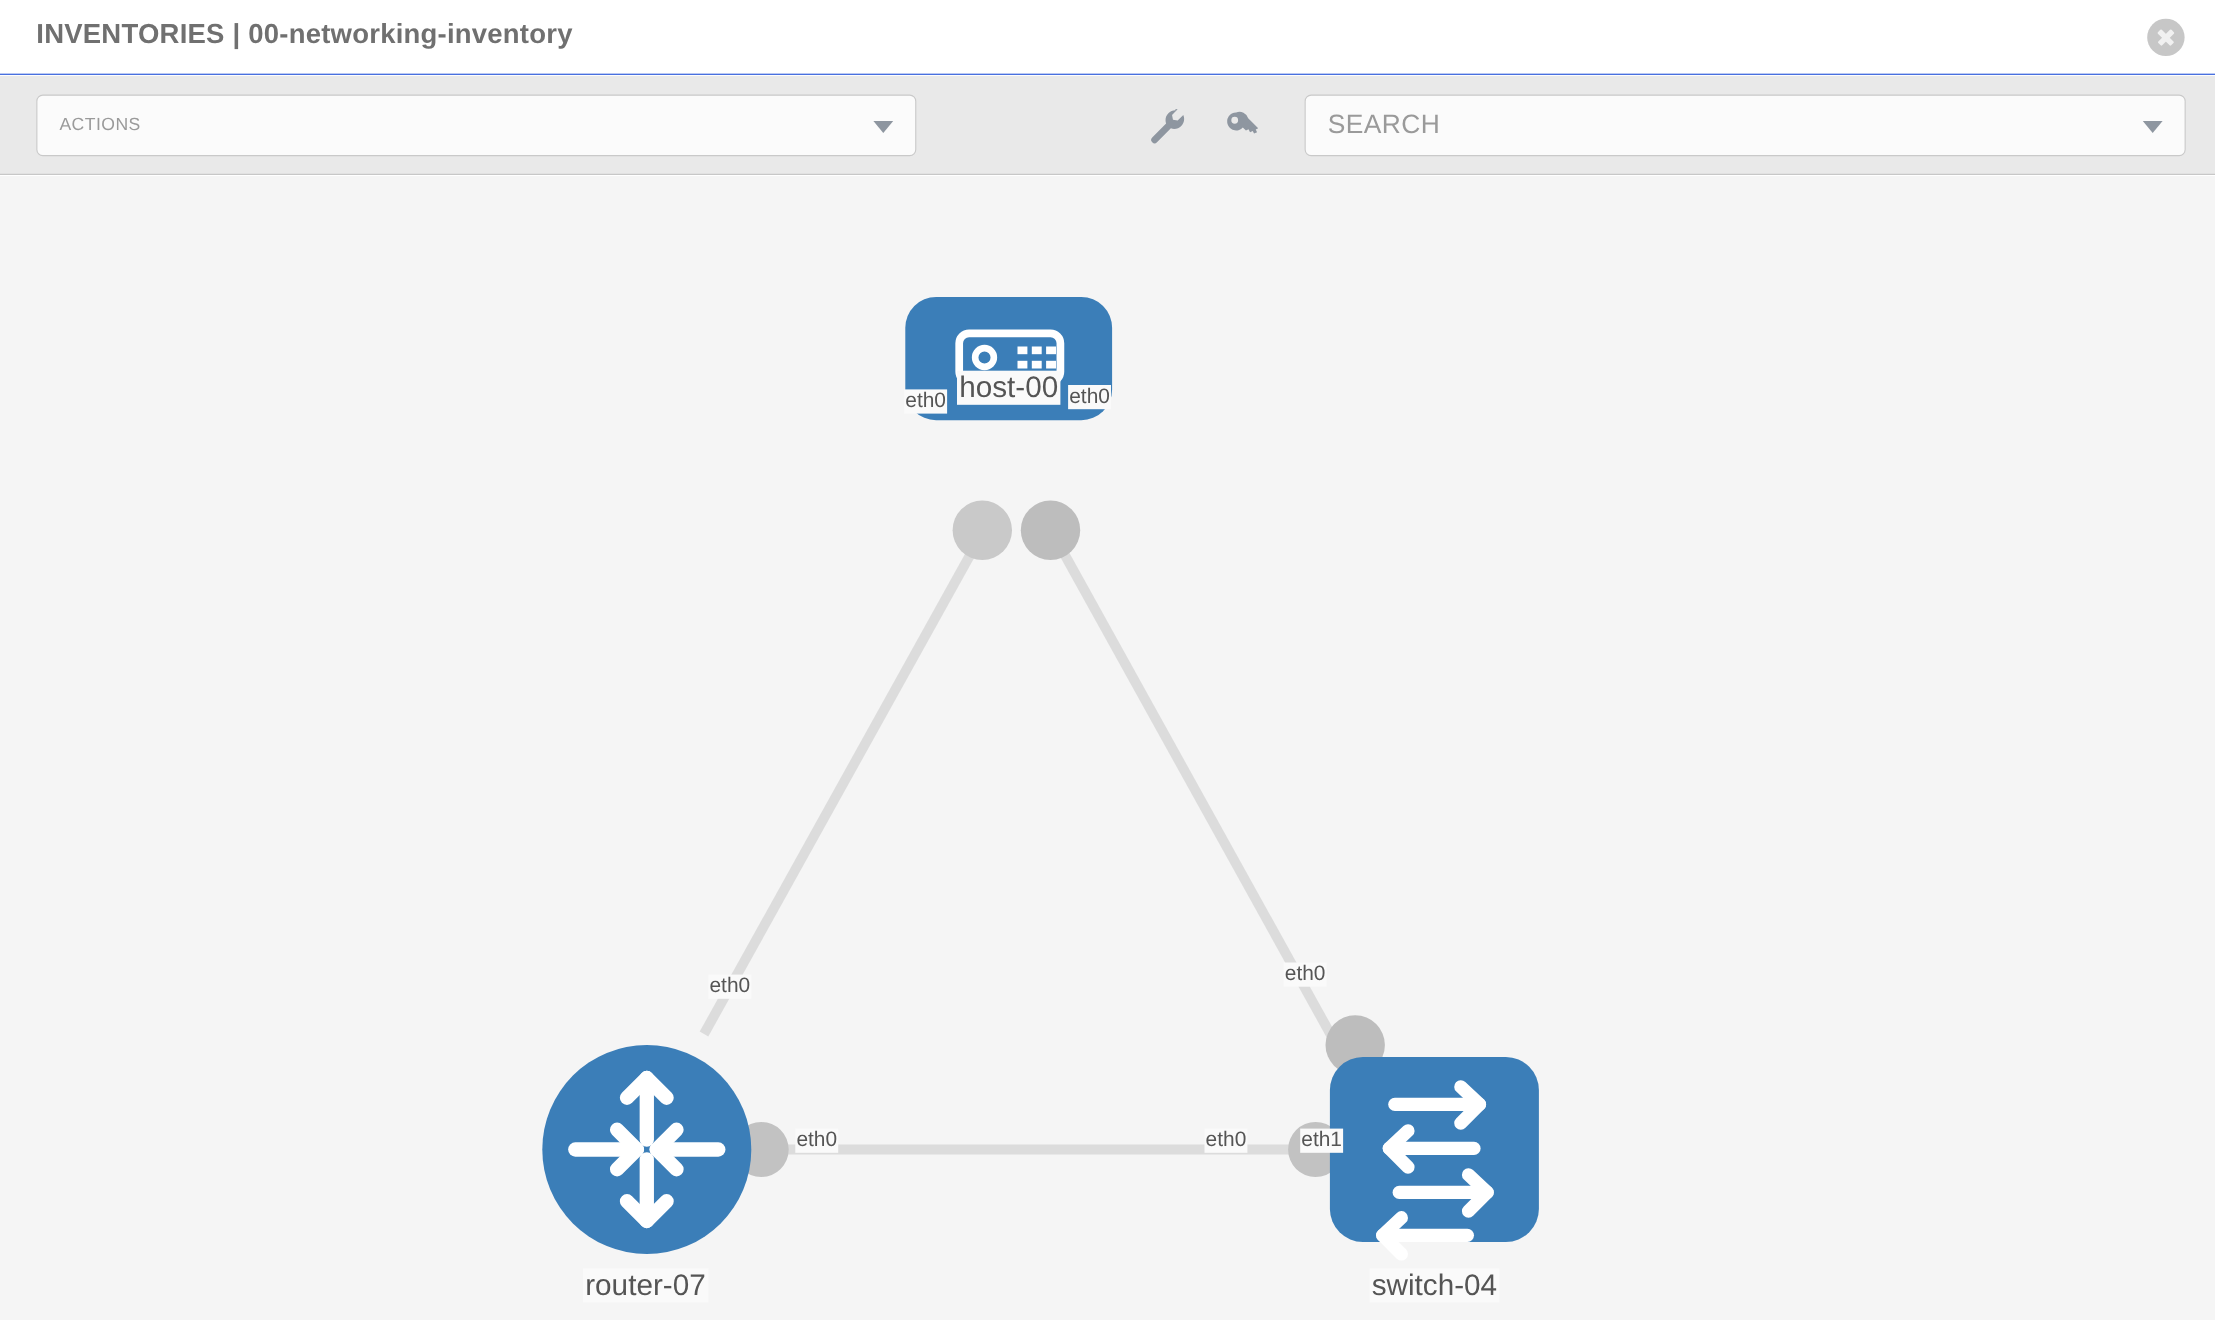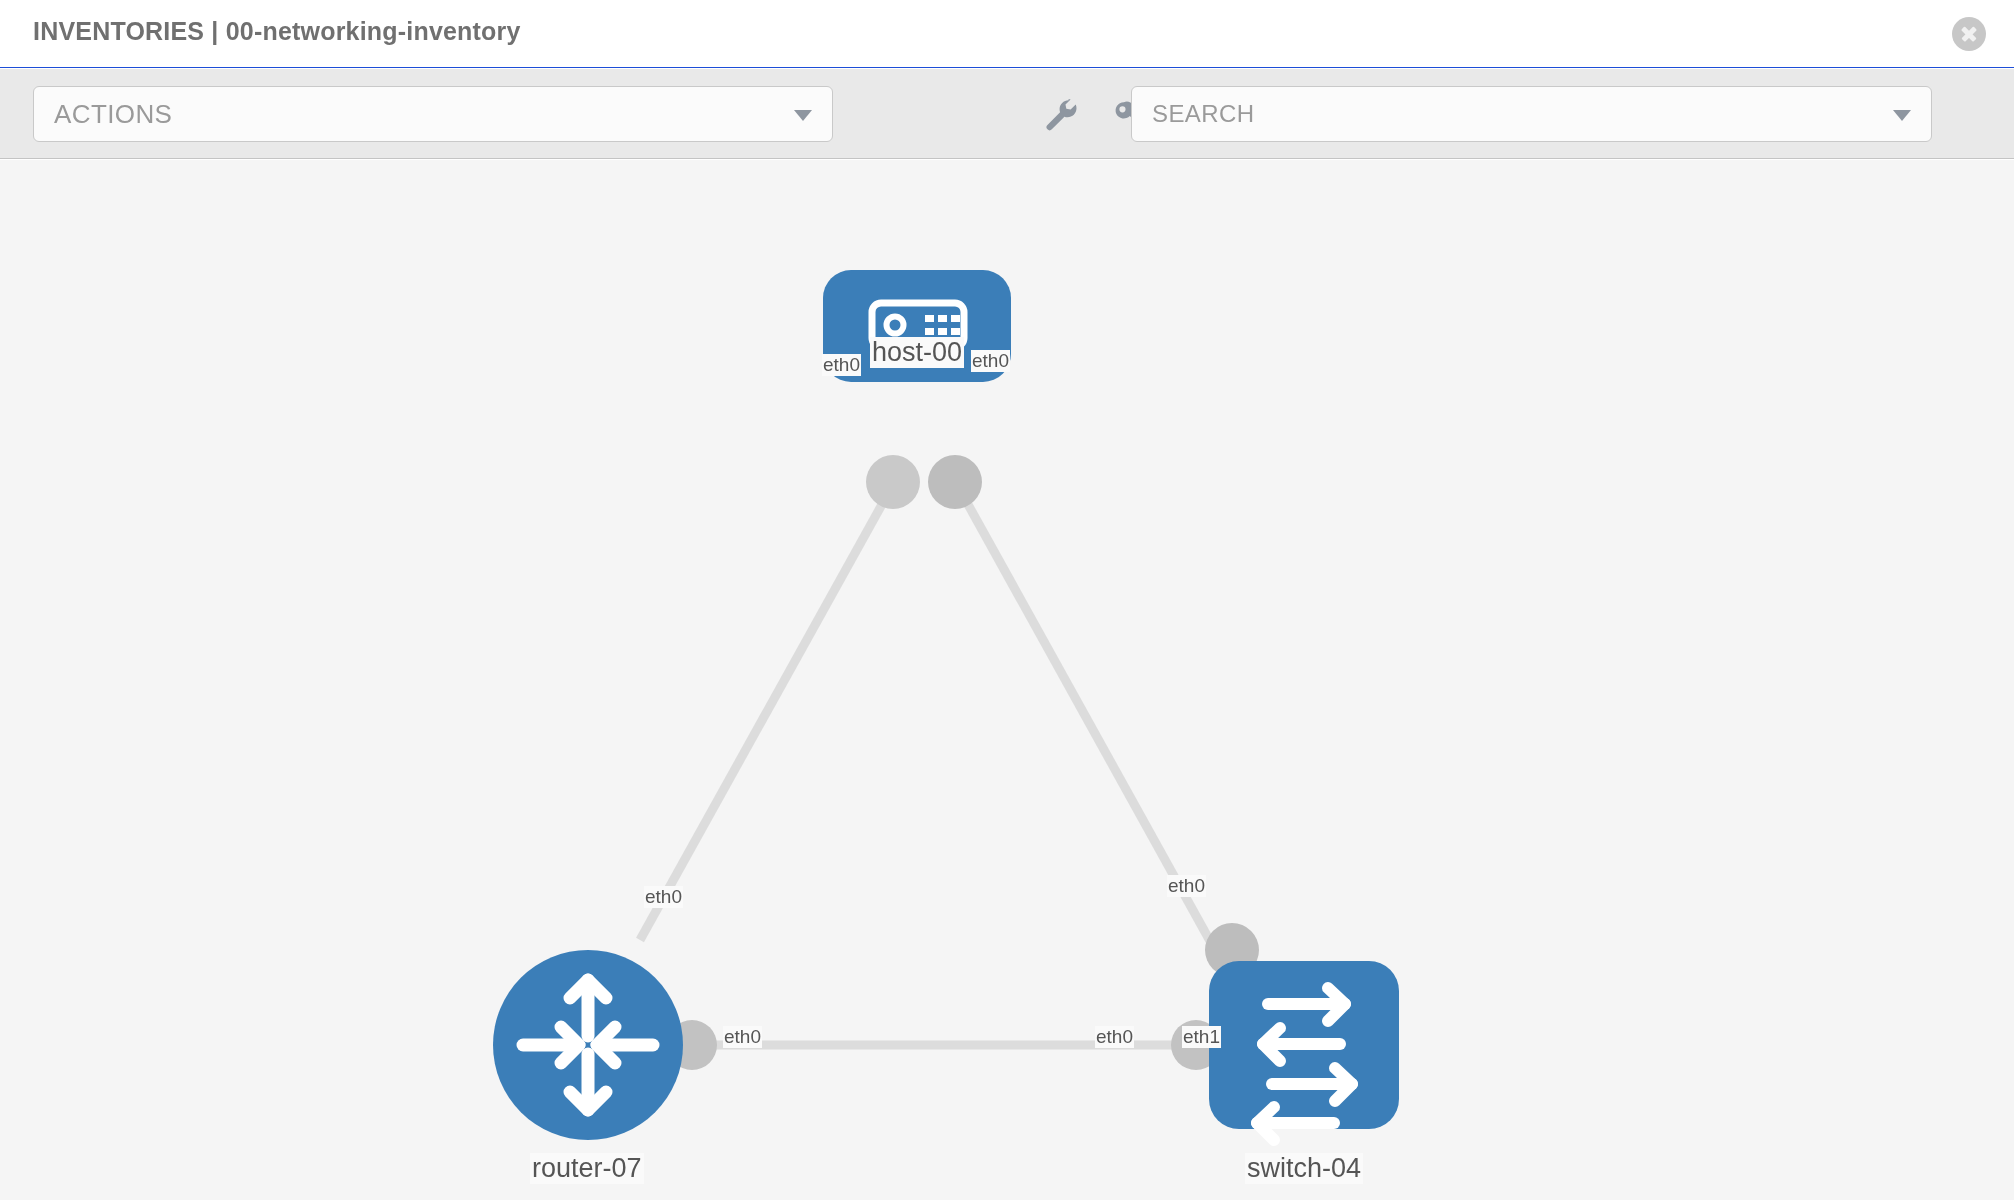--- a/index.html
+++ b/index.html
@@ -73,21 +73,21 @@
     width: 800px; height: 56px;
     background: #fbfbfb;
     border: 1px solid #c9c9c9;
     border-radius: 6px;
     cursor: pointer;
   }
   .actions-label {
     position: absolute;
     left: 20px; top: 50%;
     transform: translateY(-50%);
-    font-size: 26px;
+    font-size: 16px;
     color: #9a9a9a;
     letter-spacing: 0.4px;
   }
   .caret {
     position: absolute;
     right: 20px; top: 50%;
     margin-top: -4px;
     width: 0; height: 0;
     border-left: 9px solid transparent;
     border-right: 9px solid transparent;
@@ -99,21 +99,21 @@
     top: 27px;
     width: 38px; height: 38px;
     cursor: pointer;
   }
   .tool-icon svg { display: block; width: 38px; height: 38px; }
   .icon-wrench { left: 1042px; }
   .icon-key    { left: 1110px; }
 
   .search-box {
     position: absolute;
-    left: 1131px; top: 17px;
+    left: 1186px; top: 17px;
     width: 801px; height: 56px;
     background: #fbfbfb;
     border: 1px solid #c9c9c9;
     border-radius: 6px;
     cursor: text;
   }
   .search-label {
     position: absolute;
     left: 20px; top: 50%;
     transform: translateY(-50%);

